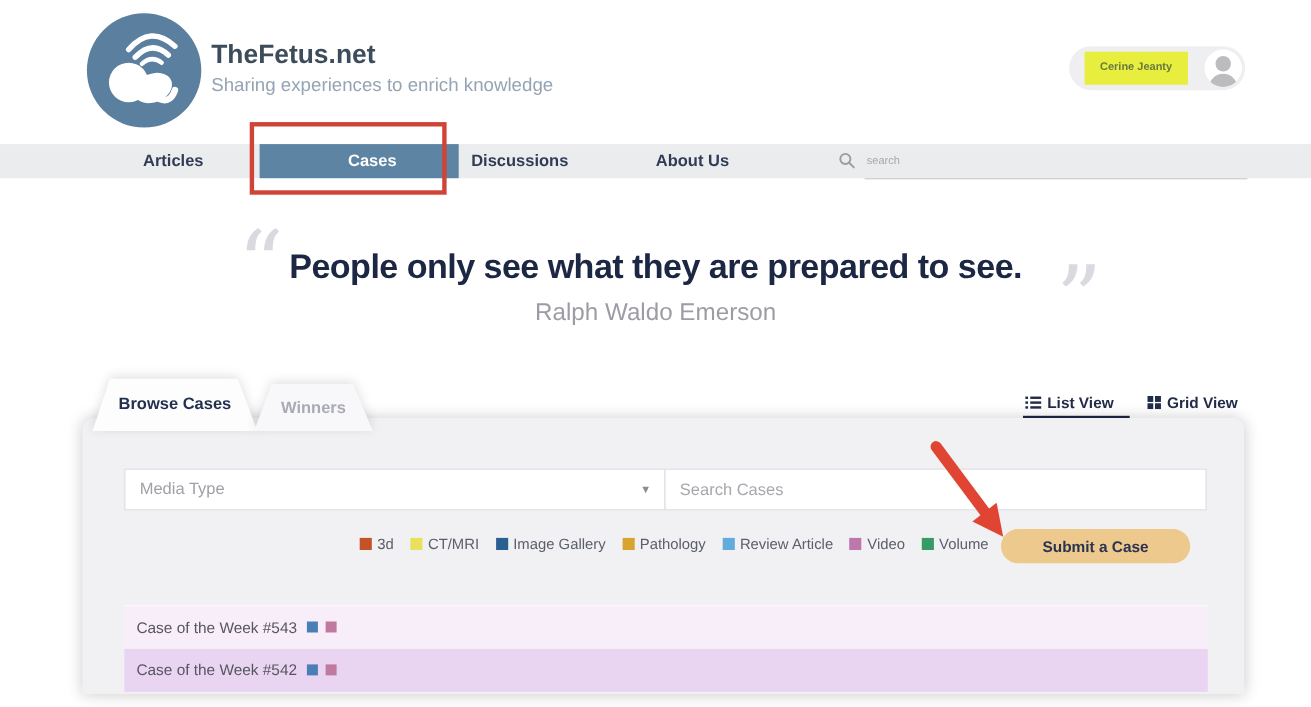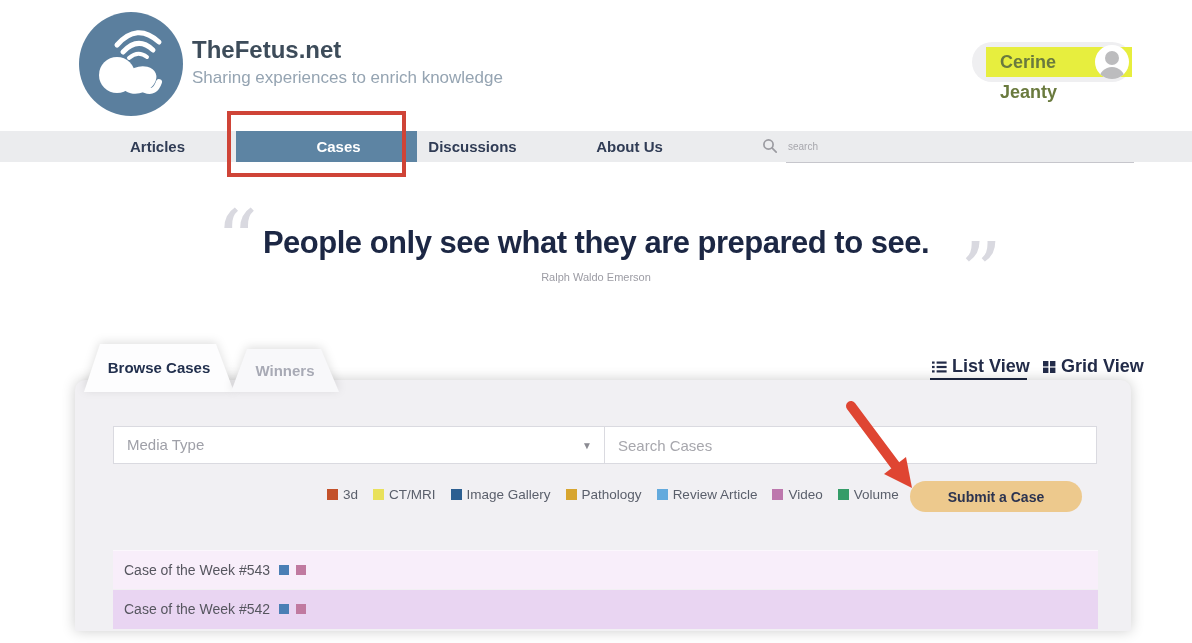--- a/index.html
+++ b/index.html
@@ -7,21 +7,21 @@
     width:1192px;height:643px;position:relative;overflow:hidden;
     background:#ffffff;font-family:"Liberation Sans",sans-serif;
   }
   
   .header{position:absolute;left:0;top:0;width:1068px;height:131px;background:#fff;}
   .logo{position:absolute;left:79px;top:12px;width:104px;height:104px;border-radius:50%;cursor:pointer;}
   .logo svg{display:block;}
   .site-title{position:absolute;left:192px;top:36px;font-size:24px;font-weight:bold;color:#3d4c5a;cursor:pointer;}
   .tagline{position:absolute;left:192px;top:68px;font-size:17px;color:#95a4b2;}
   .user-pill{position:absolute;left:972px;top:42px;width:160px;height:40px;background:#efeff1;border-radius:20px;cursor:pointer;}
-  .user-name{position:absolute;left:14px;top:5px;height:30px;line-height:30px;padding:0 14px;font-size:18px;font-weight:bold;color:#6a7a3e;}
+  .user-name{position:absolute;left:14px;top:5px;height:30px;line-height:30px;padding:0 14px;font-size:10px;font-weight:bold;color:#6a7a3e;}
   .avatar{position:absolute;right:3px;top:3px;width:34px;height:34px;background:#fff;border-radius:50%;overflow:hidden;}
   .avatar-head{position:absolute;left:10px;top:6px;width:14px;height:14px;background:#bcbcbe;border-radius:50%;}
   .avatar-body{position:absolute;left:4px;top:22px;width:26px;height:14px;background:#bcbcbe;border-radius:13px 13px 0 0;}
   
   .navbar{position:absolute;left:0;top:131px;width:1192px;height:31px;background:#ebecee;}
   .nav-item{position:absolute;top:0;width:157px;height:31px;line-height:31px;text-align:center;
     font-size:15px;font-weight:bold;color:#303c55;cursor:pointer;}
   .nav-item.active{color:#ffffff;padding-left:24px;}
   .nav-search{position:absolute;left:760px;top:0;width:372px;height:31px;}
   .search-icon{position:absolute;left:2px;top:7px;width:16px;height:16px;}
@@ -30,31 +30,31 @@
     font-family:"Liberation Sans",sans-serif;}
   input::placeholder{color:#a7a7ad;}
   .annot-rect{position:absolute;left:227px;top:111px;width:179px;height:66px;border:4px solid #cf4437;
     box-sizing:border-box;z-index:7;pointer-events:none;}
   
   .q-mark{position:absolute;font-family:"DejaVu Serif",serif;font-size:82px;color:#d9d9e0;line-height:1;}
   .q-open{left:216px;top:200px;}
   .q-close{left:960px;top:232px;}
   .quote-text{position:absolute;left:0;top:225px;width:1192px;text-align:center;
     font-size:31px;font-weight:bold;color:#1c2744;letter-spacing:-0.5px;}
-  .quote-author{position:absolute;left:0;top:271px;width:1192px;text-align:center;font-size:11px;color:#9c9ca4;}
+  .quote-author{position:absolute;left:0;top:271px;width:1192px;text-align:center;font-size:22px;color:#9c9ca4;}
   
   .tab-wrap{position:absolute;z-index:3;filter:drop-shadow(0 -2px 5px rgba(0,0,0,0.12));}
   .tab{clip-path:polygon(16px 0,calc(100% - 18px) 0,100% 100%,0 100%);text-align:center;
     font-size:15px;font-weight:bold;cursor:pointer;}
   .tab-browse-wrap{left:84px;top:344px;}
   .tab-browse{width:150px;height:48px;line-height:48px;background:#fdfdfe;color:#22304e;}
   .tab-winners-wrap{left:231px;top:349px;}
   .tab-winners{width:108px;height:43px;line-height:43px;background:#f8f8fa;color:#a8aab5;}
   
-  .view-btn{position:absolute;top:356px;height:20px;line-height:20px;font-size:18px;font-weight:bold;
+  .view-btn{position:absolute;top:356px;height:20px;line-height:20px;font-size:14px;font-weight:bold;
     color:#232c49;cursor:pointer;}
   .view-btn svg{vertical-align:-1px;margin-right:5px;}
   .view-list{left:932px;}
   .view-grid{left:1043px;}
   .view-underline{position:absolute;left:930px;top:378px;width:97px;height:3px;background:#1d2742;}
   
   .panel{position:absolute;left:75px;top:380px;width:1056px;height:251px;background:#f1f0f3;
     border-radius:10px 10px 0 0;box-shadow:0 0 14px rgba(0,0,0,0.2);z-index:2;}
   .media-select{position:absolute;left:38px;top:46px;width:492px;height:38px;background:#fff;
     border:1px solid #dadae0;box-sizing:border-box;cursor:pointer;}

